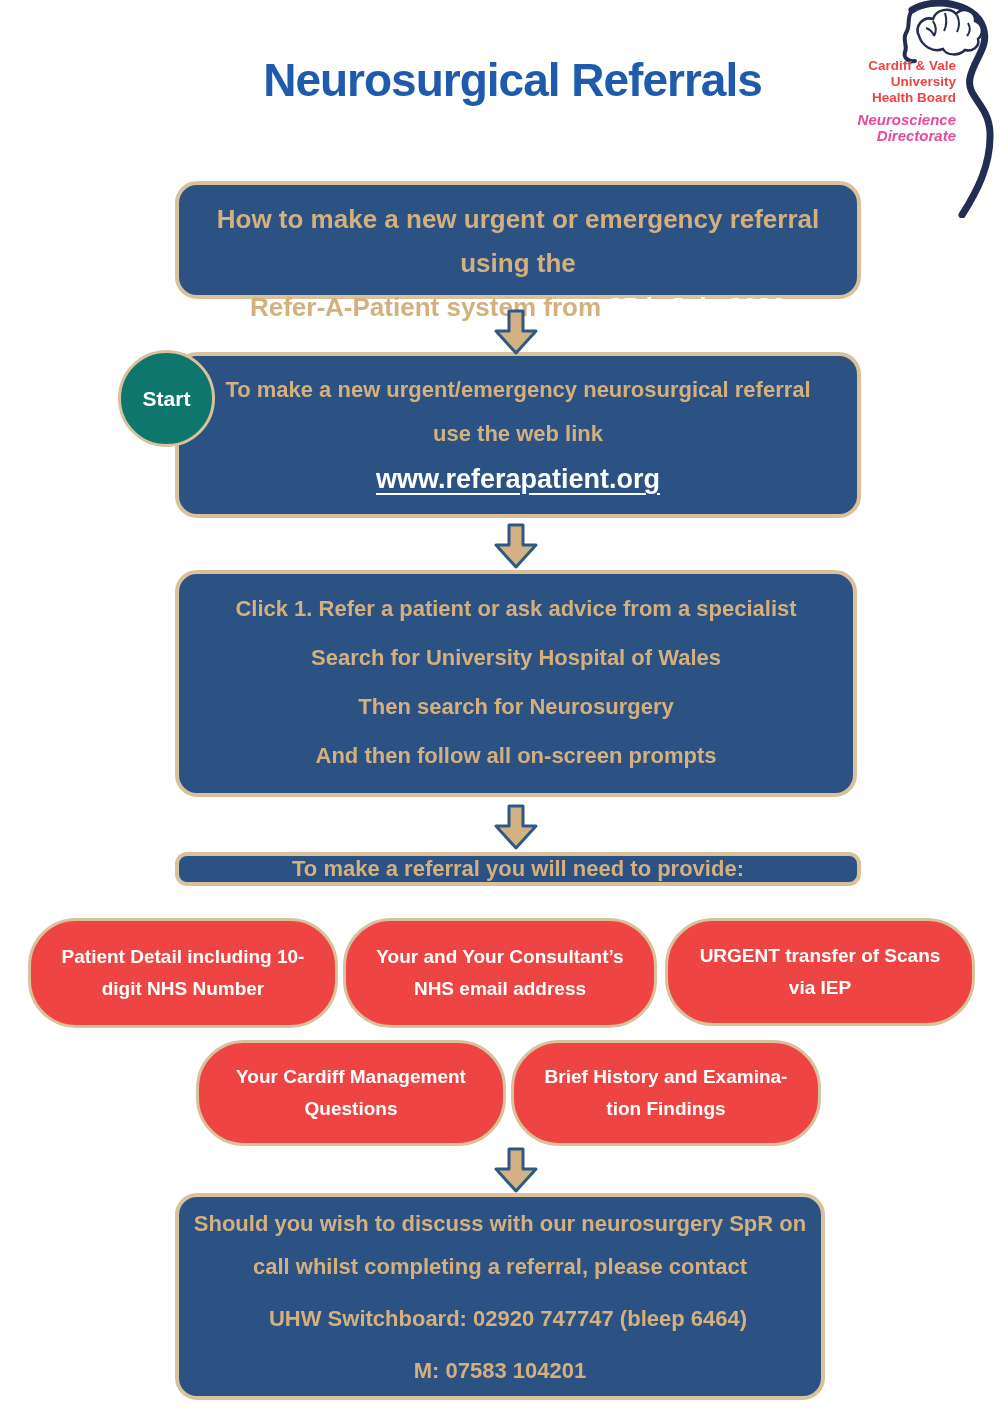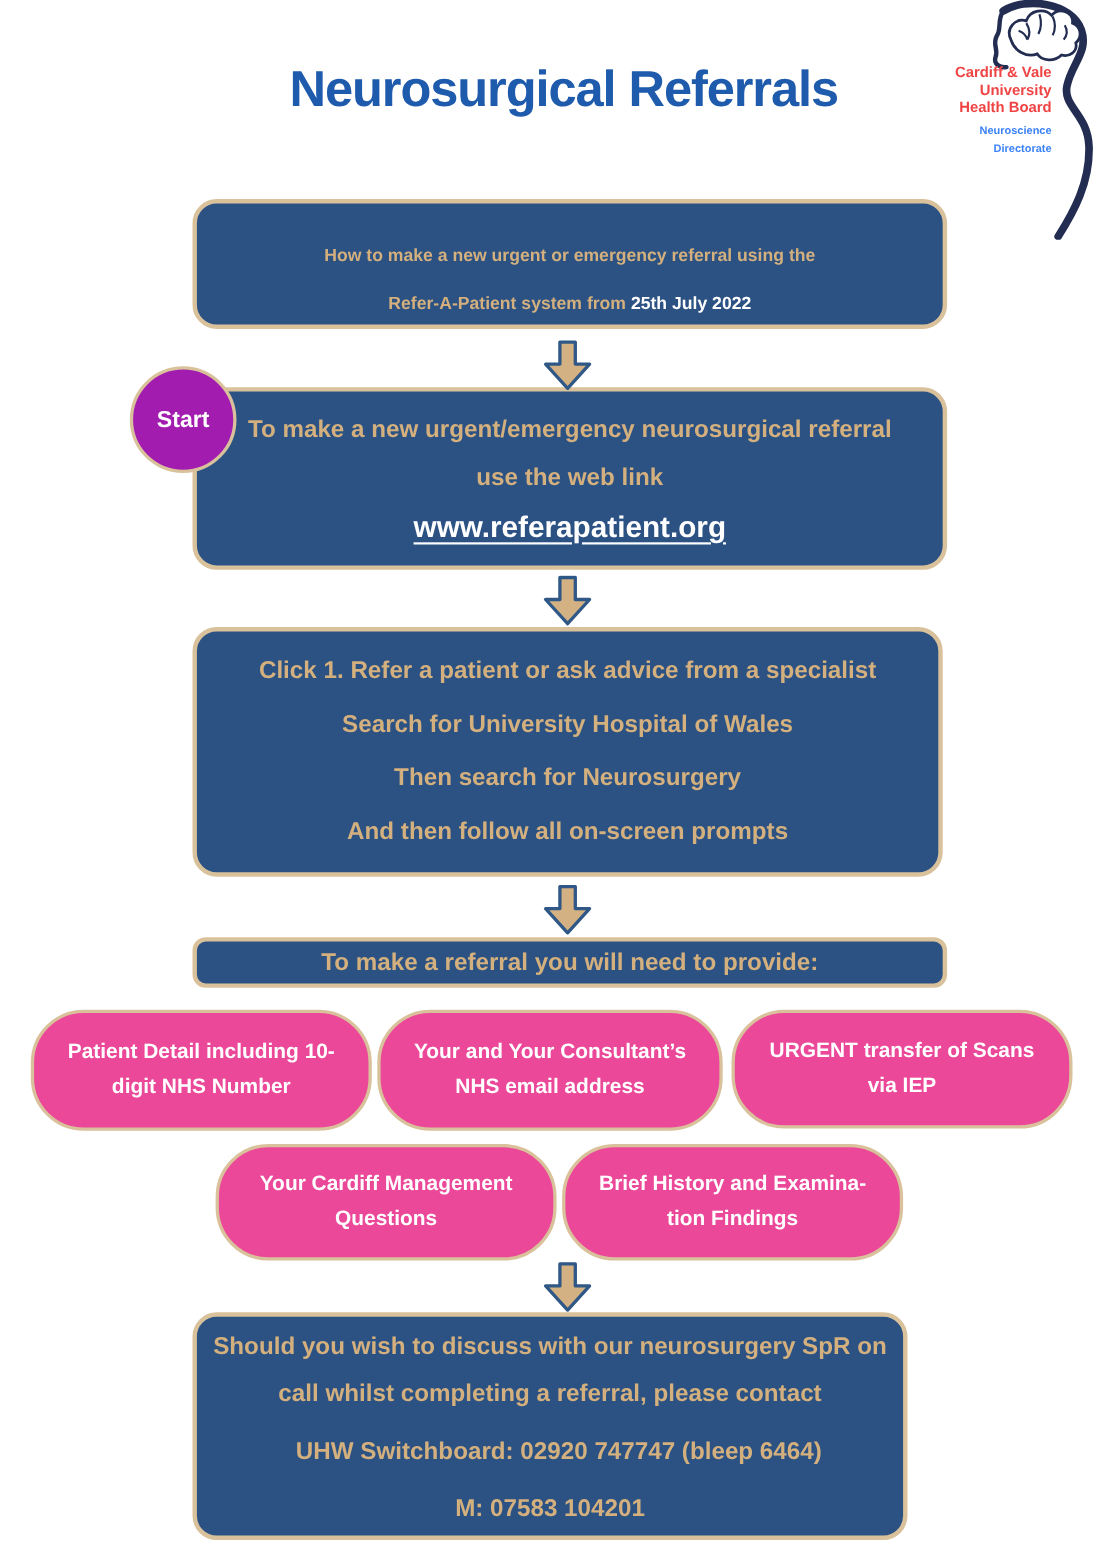--- a/index.html
+++ b/index.html
@@ -9,52 +9,52 @@
   }
   .page-title{
     position:absolute;left:105px;top:52px;width:815px;margin:0;
     text-align:center;font-size:46px;line-height:56px;color:#1e5bac;letter-spacing:-1px;
   }
   
   .logo{position:absolute;left:822px;top:0;width:178px;height:218px;}
   .logo svg{position:absolute;left:0;top:0;}
   .logo-text{position:absolute;top:58px;right:44px;text-align:right;}
   .logo-org{color:#ef4444;font-size:13.5px;line-height:16px;}
-  .logo-dept{color:#3b82f6;font-size:10px;line-height:16px;margin-top:6px;}
+  .logo-dept{color:#ec4899;font-size:15px;line-height:16px;margin-top:6px;font-style:italic;}
   
   .box{
     position:absolute;background:#2c5284;border:4px solid #d9c29b;border-radius:22px;
     box-sizing:border-box;color:#d3b07e;text-align:center;z-index:1;
   }
   .box p{margin:0;}
   .preline{white-space:pre-line;}
-  .intro-box{left:175px;top:181px;width:686px;height:118px;font-size:16px;line-height:44px;padding-top:26px;}
+  .intro-box{left:175px;top:181px;width:686px;height:118px;font-size:26px;line-height:44px;padding-top:12px;}
   .white{color:#ffffff;}
   .start-badge{
-    position:absolute;left:118px;top:333px;width:97px;height:97px;border-radius:50%;
-    background:#a21caf;border:3px solid #d9c29b;box-sizing:border-box;color:#ffffff;
+    position:absolute;left:118px;top:350px;width:97px;height:97px;border-radius:50%;
+    background:#0f766e;border:3px solid #d9c29b;box-sizing:border-box;color:#ffffff;
     font-size:21px;display:flex;align-items:center;justify-content:center;z-index:3;
   }
   .weblink-box{left:175px;top:352px;width:686px;height:166px;font-size:22px;line-height:44px;padding-top:12px;}
   .url-link{
     display:inline-block;margin-top:6px;color:#ffffff;font-size:27px;line-height:34px;
     text-decoration:underline;text-underline-offset:5px;cursor:pointer;
   }
   .steps-box{left:175px;top:570px;width:682px;height:227px;font-size:22px;line-height:49px;padding-top:10px;}
   .provide-bar{
-    left:175px;top:852px;width:686px;height:46px;border-radius:12px;
+    left:175px;top:852px;width:686px;height:34px;border-radius:12px;
     font-size:22px;display:flex;align-items:center;justify-content:center;
   }
   .contact-box{left:175px;top:1193px;width:650px;height:207px;font-size:22px;padding-top:5px;}
   .contact-box .sentence{line-height:43px;}
   .contact-box .phone1{line-height:30px;margin-top:16px;margin-left:16px;}
   .contact-box .phone2{line-height:30px;margin-top:22px;}
   
   .bubble{
-    position:absolute;background:#ec4899;border:3px solid #d9c29b;border-radius:48px;
+    position:absolute;background:#ef4444;border:3px solid #d9c29b;border-radius:48px;
     box-sizing:border-box;color:#ffffff;font-size:19px;line-height:32px;
     display:flex;align-items:center;justify-content:center;text-align:center;
     padding:0 14px;z-index:1;
   }
   .b1{left:28px;top:918px;width:310px;height:110px;}
   .b2{left:343px;top:918px;width:314px;height:110px;}
   .b3{left:665px;top:918px;width:310px;height:108px;text-align:center;}
   .b4{left:196px;top:1040px;width:310px;height:106px;}
   .b5{left:511px;top:1040px;width:310px;height:106px;}
   

